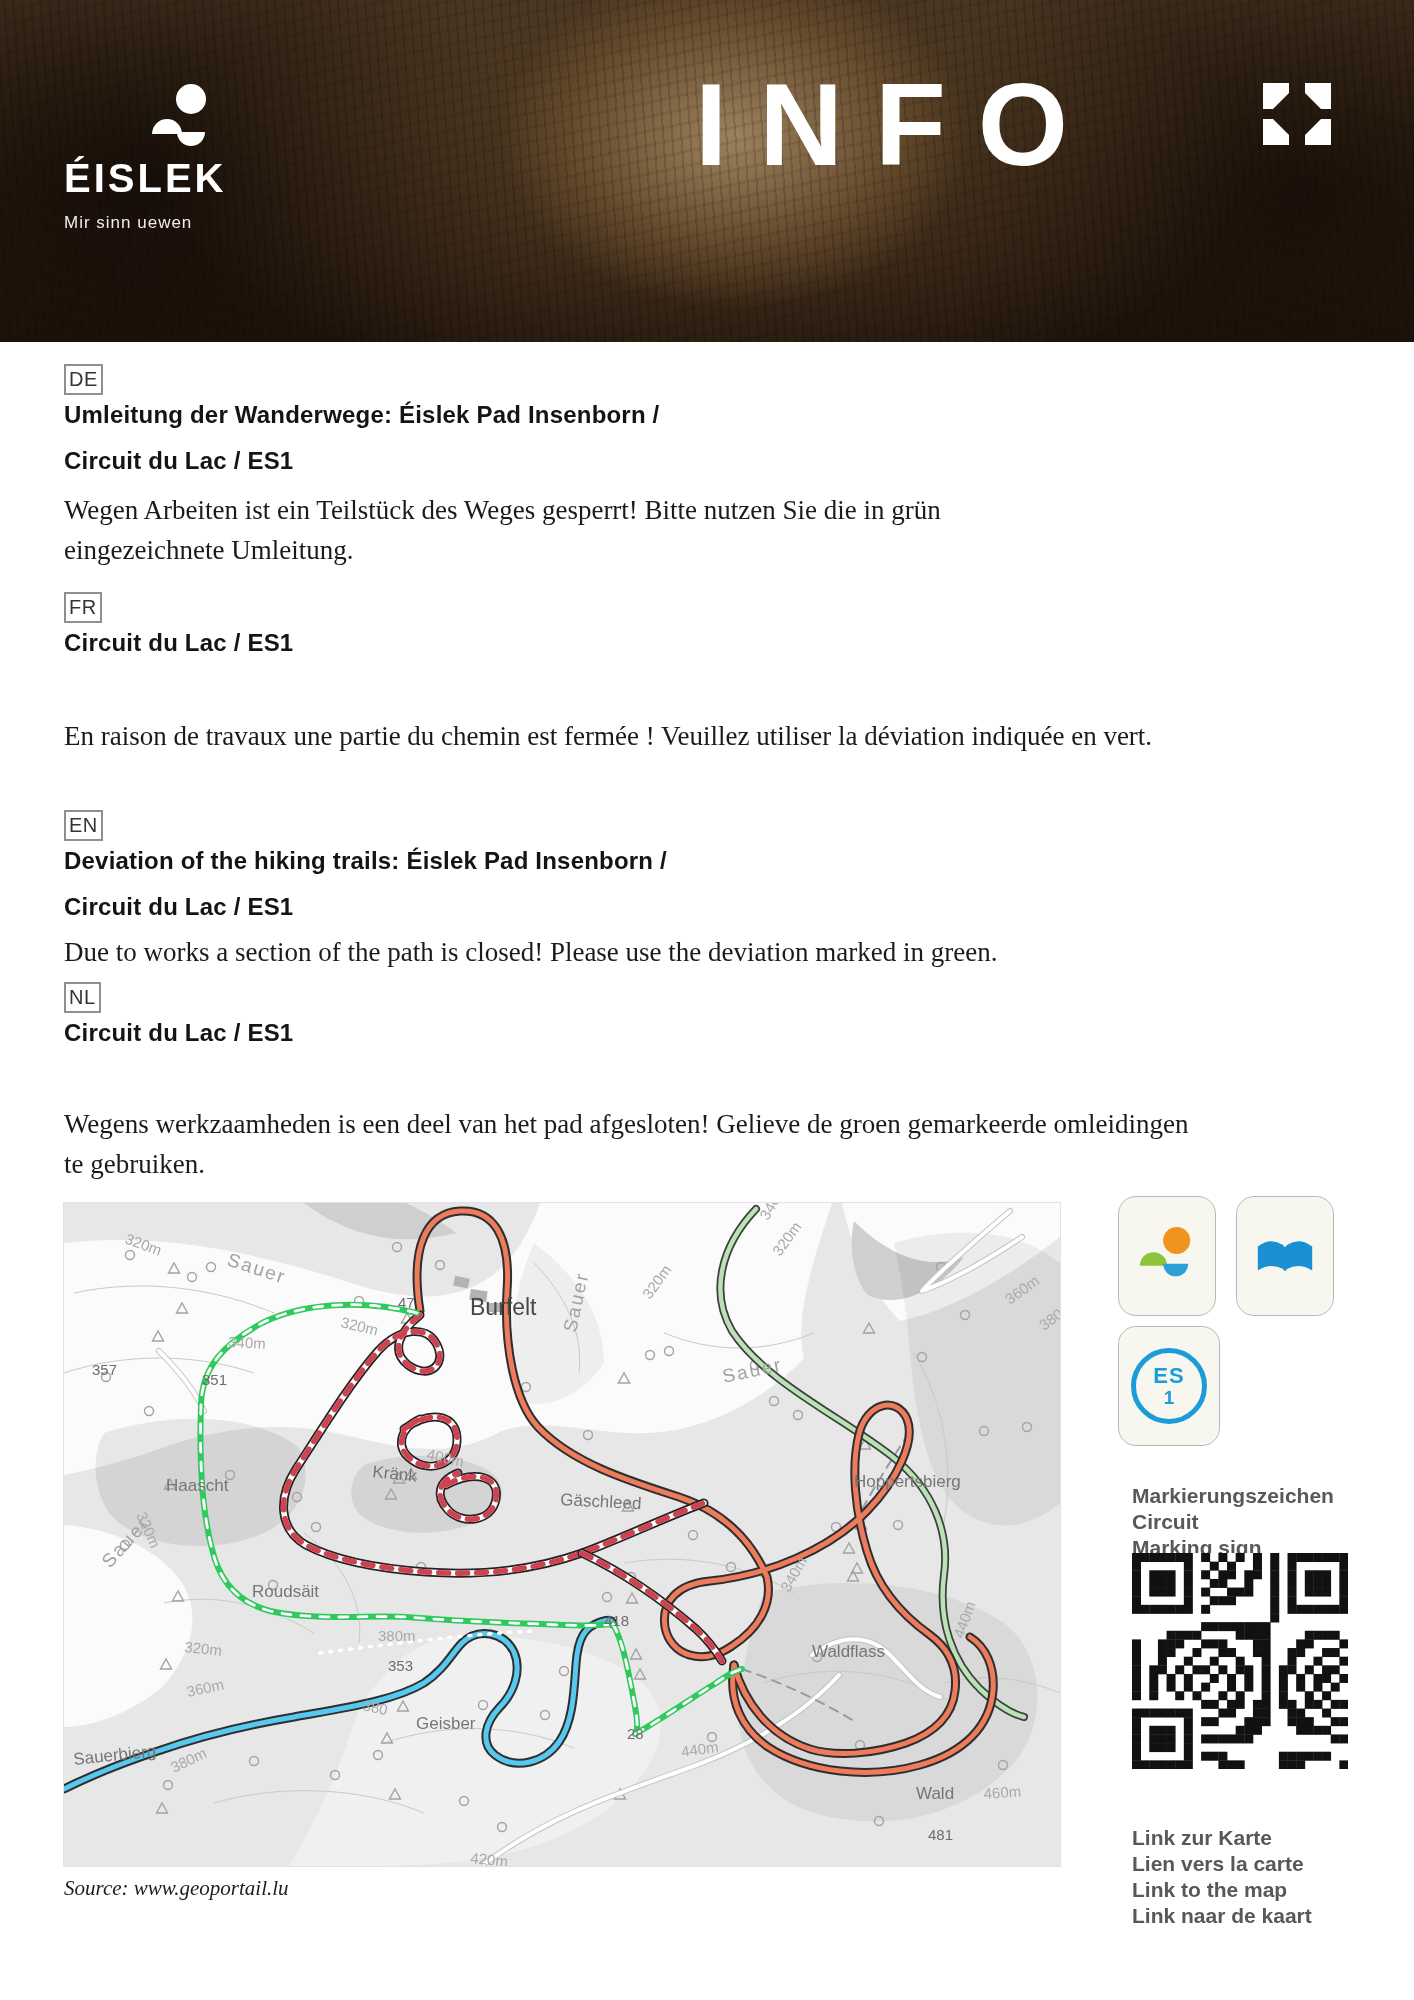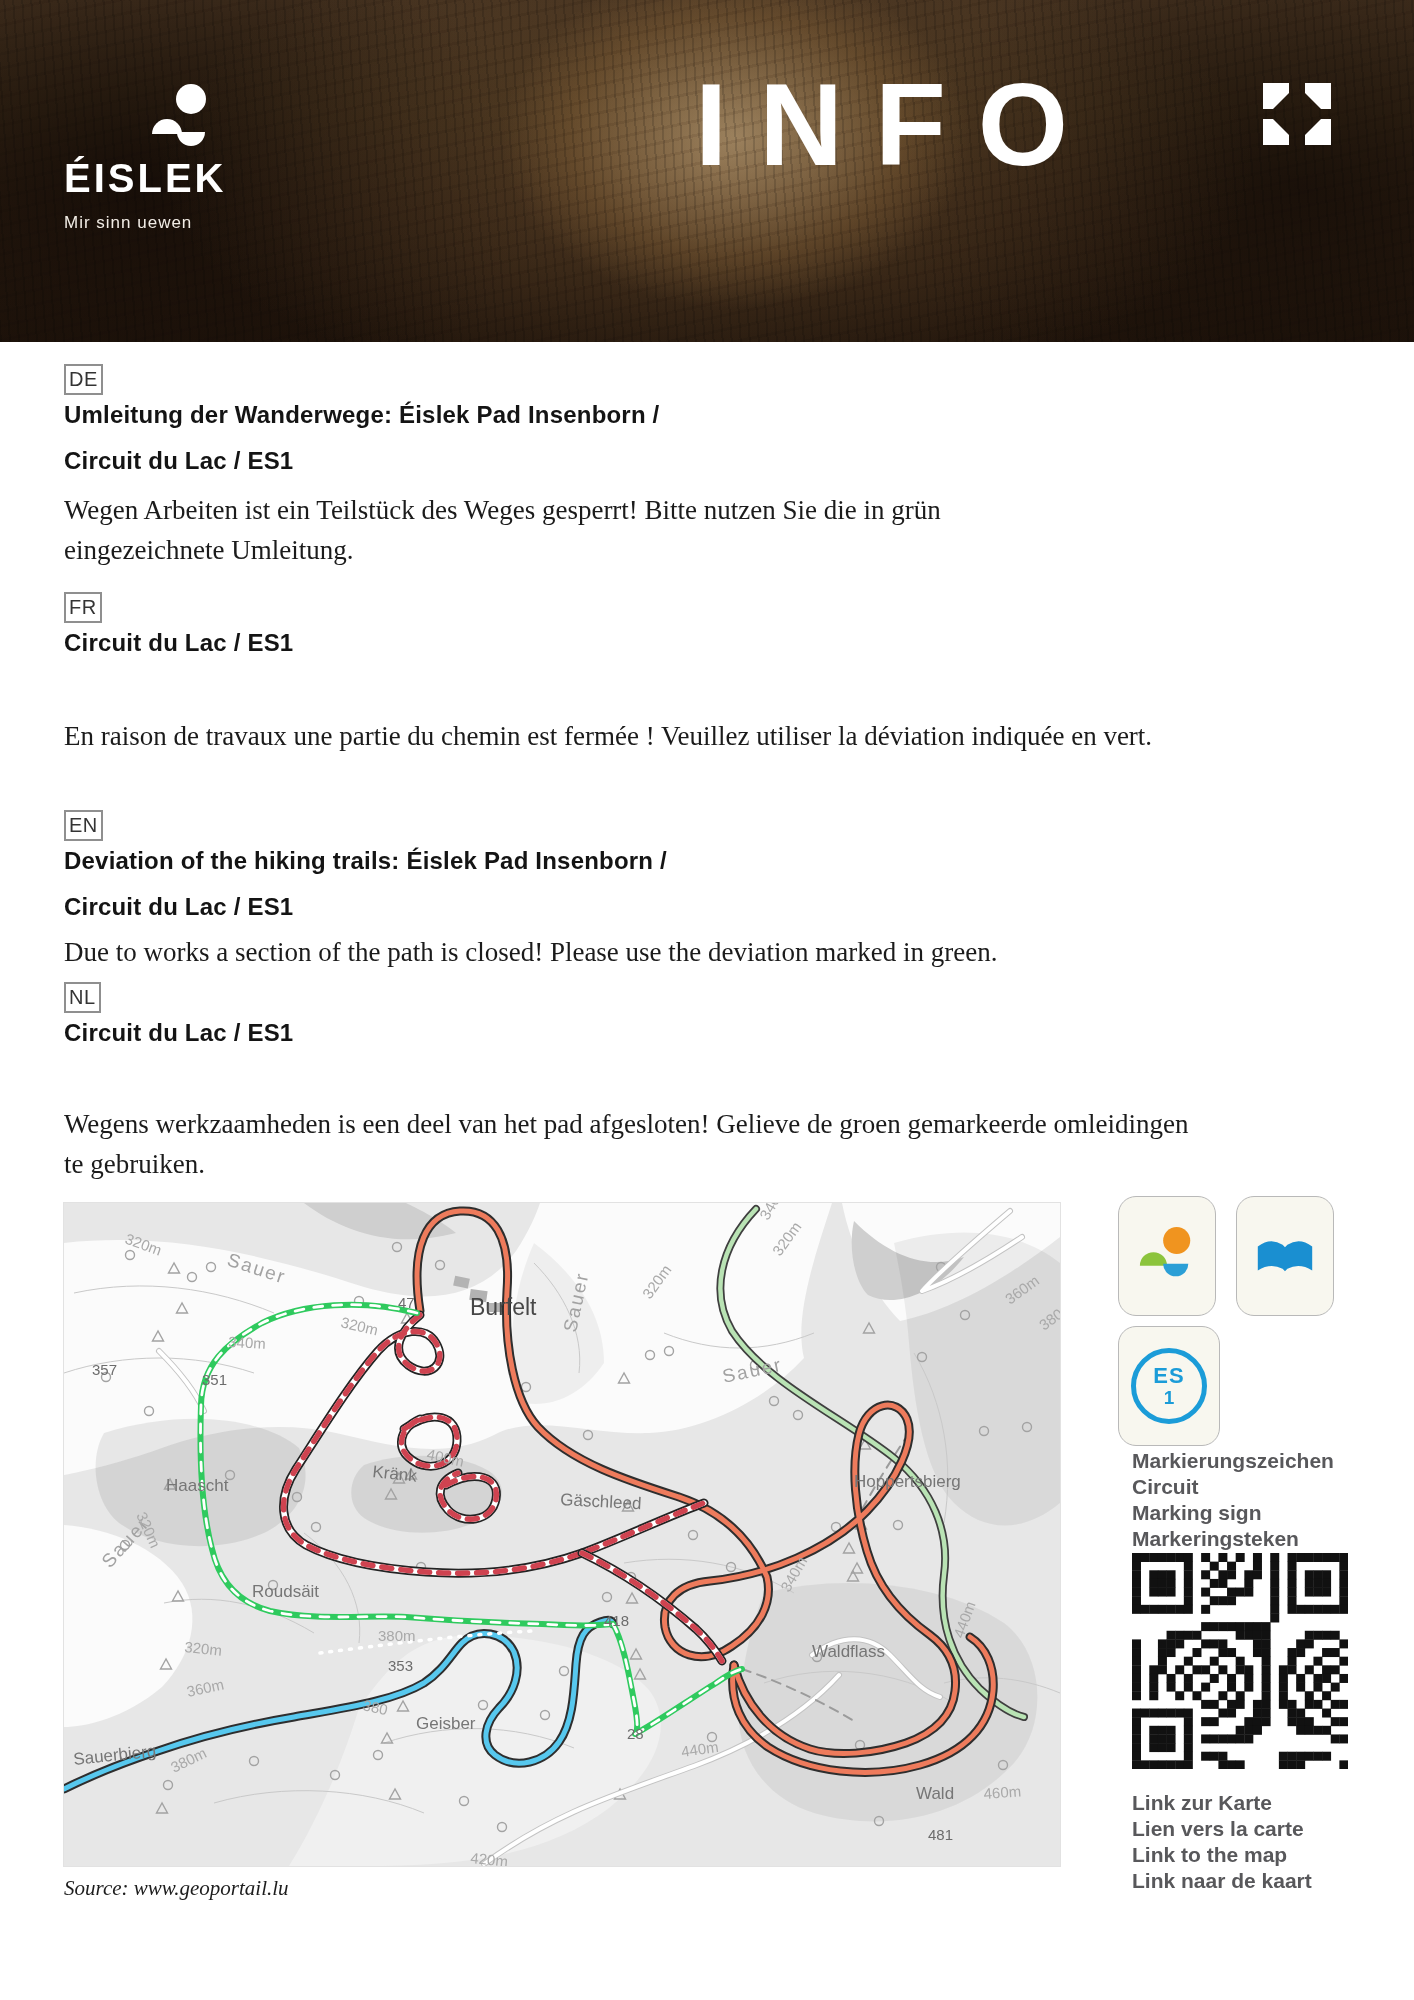--- a/index.html
+++ b/index.html
@@ -87,21 +87,21 @@
   .card1{left:1118px;top:1196px;width:96px;height:118px;}
   .card2{left:1236px;top:1196px;width:96px;height:118px;}
   .card3{left:1118px;top:1326px;width:100px;height:118px;}
   .es-circle{
     width:66px;height:66px;border:5px solid #1b9cd8;border-radius:50%;
     display:flex;flex-direction:column;align-items:center;justify-content:center;
     color:#1b9cd8;font-weight:700;line-height:1;
   }
   .es-line1{font-size:22px;letter-spacing:1px;}
   .es-line2{font-size:19px;margin-top:1px;}
-  .side-text{position:absolute;left:1132px;font-size:21px;font-weight:700;color:#58585b;line-height:26px;}
+  .side-text{position:absolute;left:1132px;font-size:21px;font-weight:700;color:#58585b;line-height:26px;margin-top:35px;}
   .marking-text{top:1448px;}
   .link-text{top:1790px;}
   .qr{position:absolute;left:1132px;top:1553px;width:216px;height:216px;background:#fff;}
 </style>
 </head>
 <body>
 
 <div class="header">
   <div class="header-texture"></div>
 

